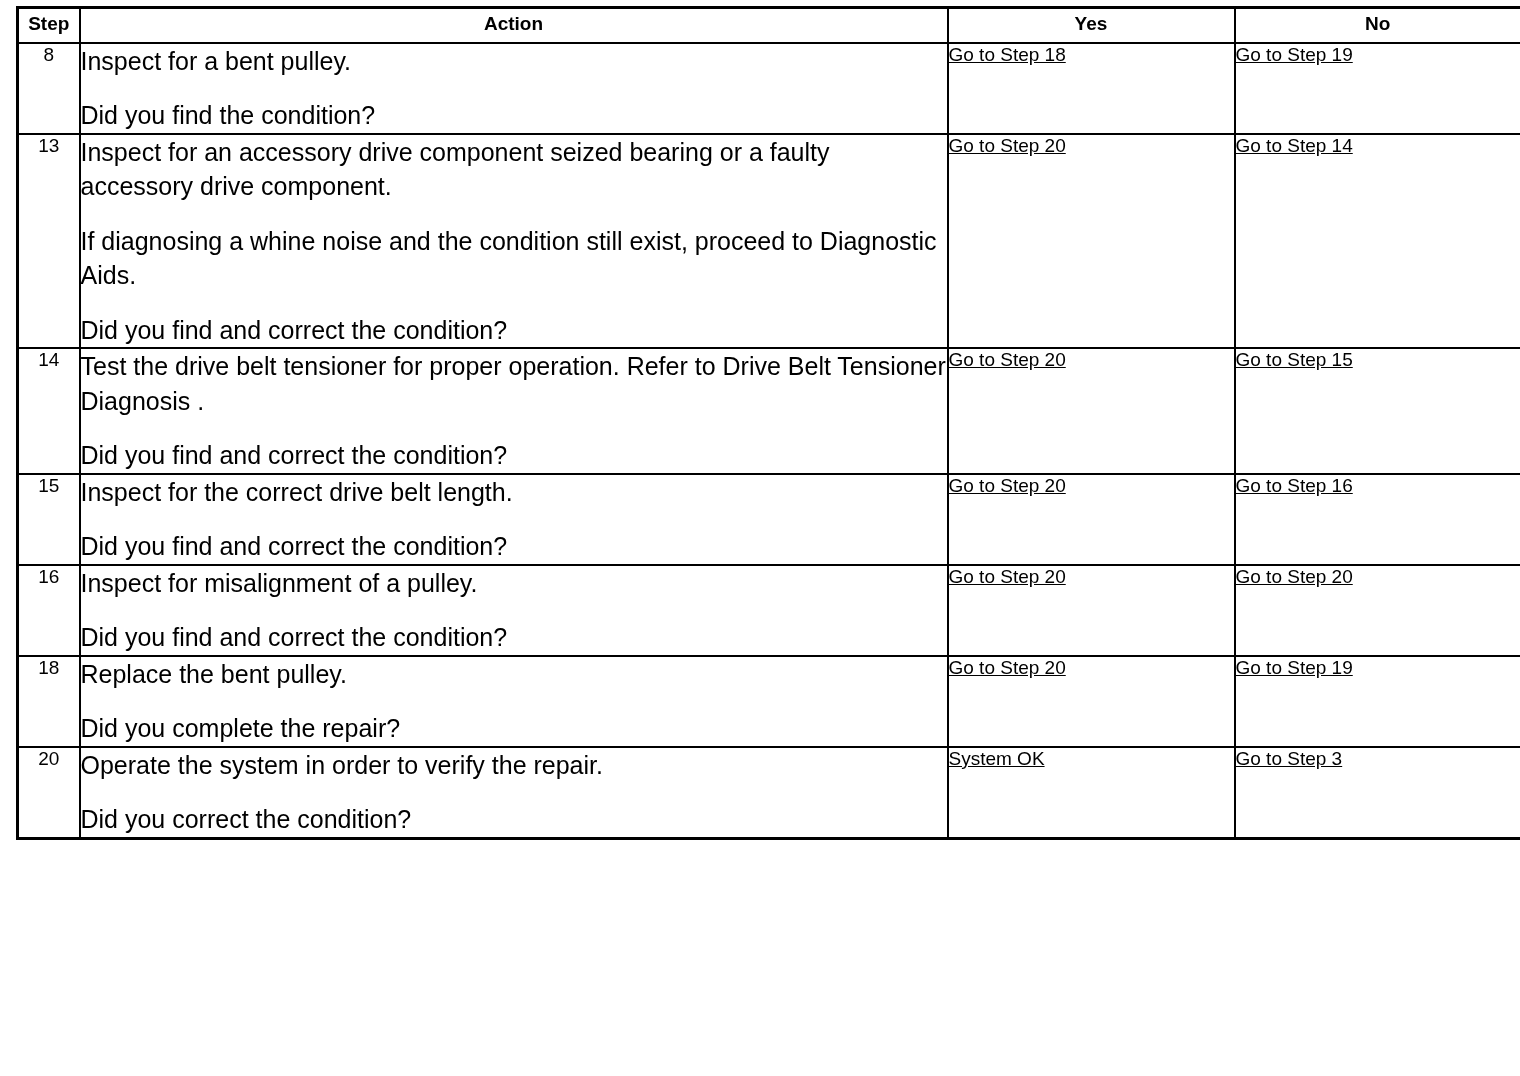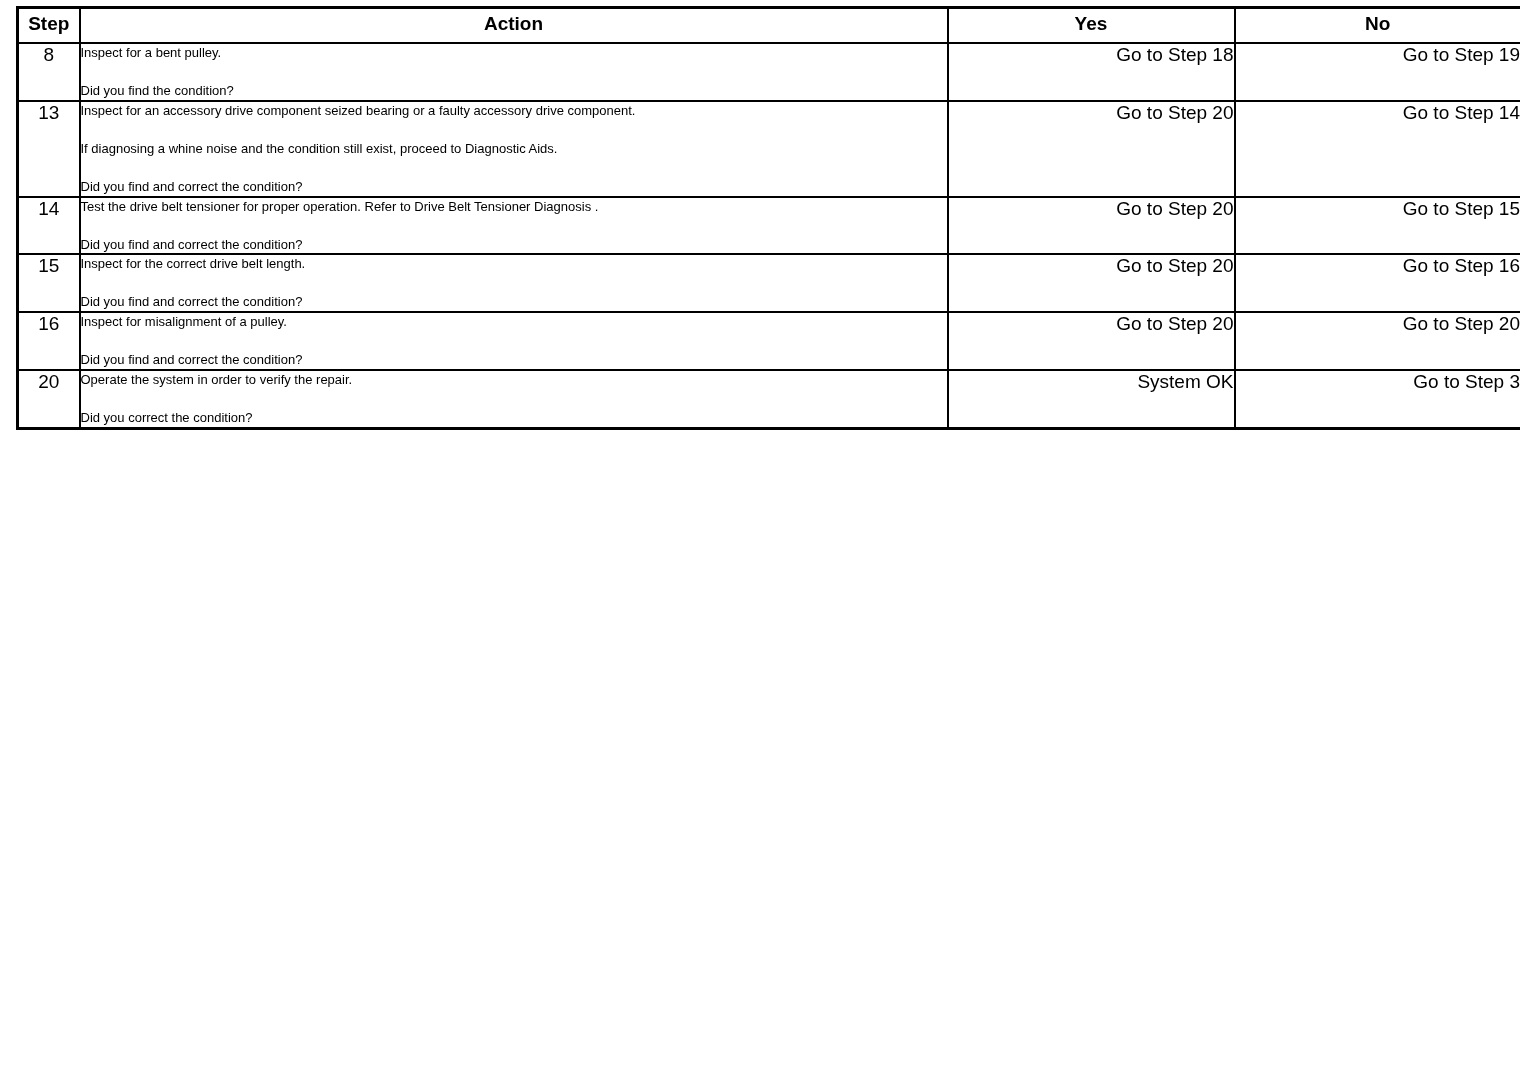--- a/index.html
+++ b/index.html
@@ -43,35 +43,36 @@
     line-height: 1.1;
     vertical-align: middle;
   }
   td.step {
     text-align: center;
     vertical-align: middle;
     font-size: 19px;
   }
   td.action {
     padding: 8px 10px 10px 10px;
-    font-size: 13px;
+    font-size: 25px;
     line-height: 1.38;
   }
   td.action p {
     margin: 0;
   }
   td.action p + p {
     margin-top: 20px;
   }
   td.ans {
-    text-align: right;
+    text-align: left;
     vertical-align: bottom;
     font-size: 19px;
     padding: 0 4px 10px 4px;
     white-space: nowrap;
+    text-decoration: underline;
   }
 </style>
 </head>
 <body>
 
 <div class="page">
   <table class="diag">
     <colgroup>
       <col class="c-step">
       <col class="c-act">
@@ -127,20 +128,29 @@
         <tr>
           <td class="step">16</td>
           <td class="action">
             <p>Inspect for misalignment of a pulley.</p>
             <p>Did you find and correct the condition?</p>
           </td>
           <td class="ans">Go to Step 20</td>
           <td class="ans">Go to Step 20</td>
         </tr>
         <tr>
+          <td class="step">18</td>
+          <td class="action">
+            <p>Replace the bent pulley.</p>
+            <p>Did you complete the repair?</p>
+          </td>
+          <td class="ans">Go to Step 20</td>
+          <td class="ans">Go to Step 19</td>
+        </tr>
+        <tr>
           <td class="step">20</td>
           <td class="action">
             <p>Operate the system in order to verify the repair.</p>
             <p>Did you correct the condition?</p>
           </td>
           <td class="ans">System OK</td>
           <td class="ans">Go to Step 3</td>
         </tr>
       </tbody>
   </table>

